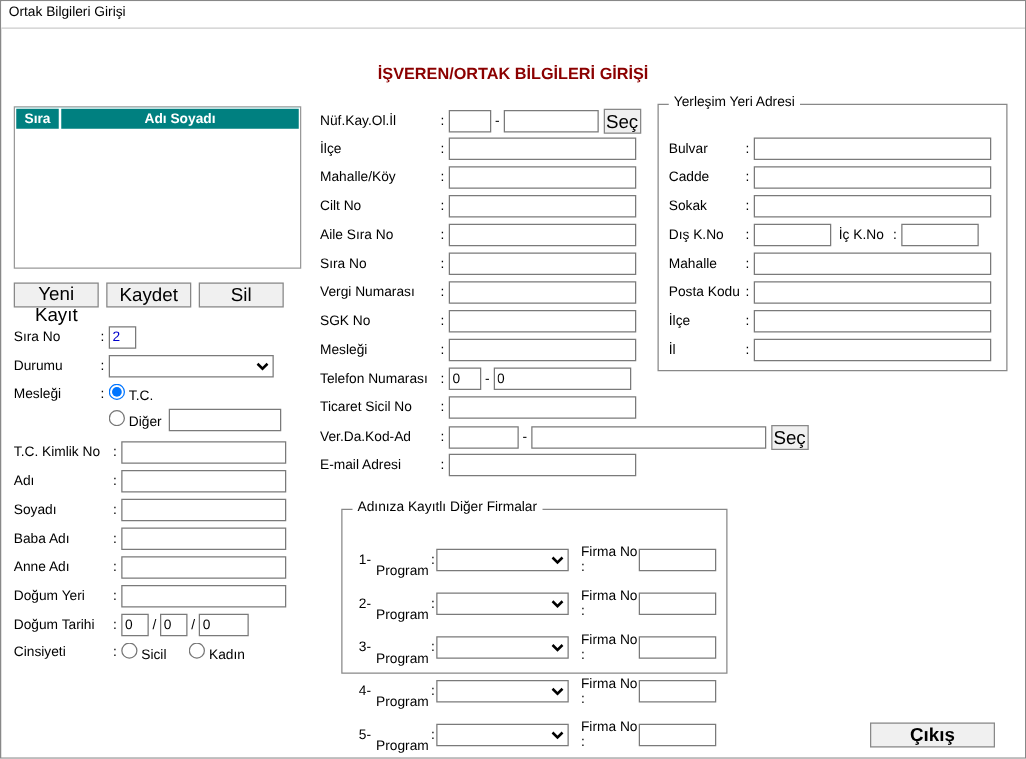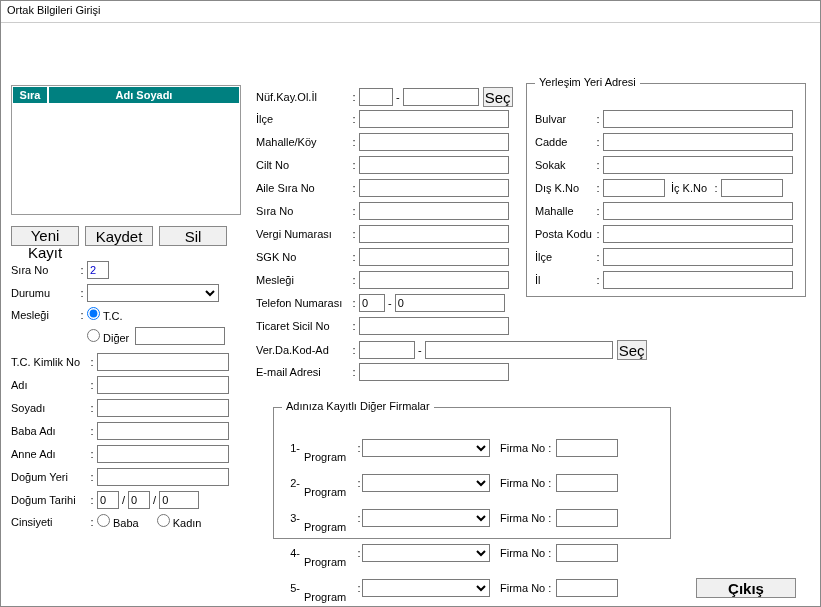--- a/index.html
+++ b/index.html
@@ -40,20 +40,21 @@
 </style>
 </head>
 <body>
 
 <div class="window">
   <div class="titlebar">
     <span>Ortak Bilgileri Girişi</span>
   </div>
   <div class="client">
 
+    <div class="page-title">İŞVEREN/ORTAK BİLGİLERİ GİRİŞİ</div>
 
     <div class="grid">
       <div class="grid-head">
         <div class="c-sira">Sıra</div>
         <div class="c-ad">Adı Soyadı</div>
       </div>
     </div>
 
     <div class="btnrow">
       <button class="btn">Yeni Kayıt</button>
@@ -118,21 +119,21 @@
       <span class="colon">:</span>
       <input type="text" style="width: 22px;" value="0">
       <span style="padding:0 3px;">/</span>
       <input type="text" style="width: 22px;" value="0">
       <span style="padding:0 3px;">/</span>
       <input type="text" style="width: 40px;" value="0">
     </div>
     <div class="row" style="top:491px;left:10px;">
       <span class="label lab-col-l" style="width:78px;">Cinsiyeti</span>
       <span class="colon">:</span>
-      <label><input type="radio" name="cins" style=""><span>Baba</span></label>
+      <label><input type="radio" name="cins" style=""><span>Sicil</span></label>
       <label style="margin-left:18px;"><input type="radio" name="cins" style=""><span>Kadın</span></label>
     </div>
 
     <div class="row" style="top:64px;left:255px;">
       <span class="label lab-col-m">Nüf.Kay.Ol.İl</span>
       <span class="colon">:</span>
       <input type="text" style="width: 34px;" value="">
       <span style="padding:0 3px;">-</span>
       <input type="text" style="width: 76px;" value="">
       <button class="btn" style="width:30px;margin-left:4px;">Seç</button>
@@ -243,21 +244,21 @@
         <span class="colon">:</span>
         <input type="text" style="width: 190px;" value="">
       </div>
       <div class="row" style="position:relative;">
         <span class="label lab-col">İl</span>
         <span class="colon">:</span>
         <input type="text" style="width: 190px;" value="">
       </div>
     </div>
 
-    <div class="fieldset" style="top:384px;left:272px;width:398px;height:132px;">
+    <div class="fieldset" style="top:384px;left:272px;width:309px;height:132px;">
       <div class="legend">Adınıza Kayıtlı Diğer Firmalar</div>
       <div id="firms-container" style="margin-top:6px;">
           <div class="firm-row">
             <span class="num">1-</span>
             <span class="plabel">Program</span>
             <span class="fcolon">:</span>
             <select></select>
             <span class="flabel">Firma No :</span>
             <input type="text" class="firmno" value="" style="">
           </div>

